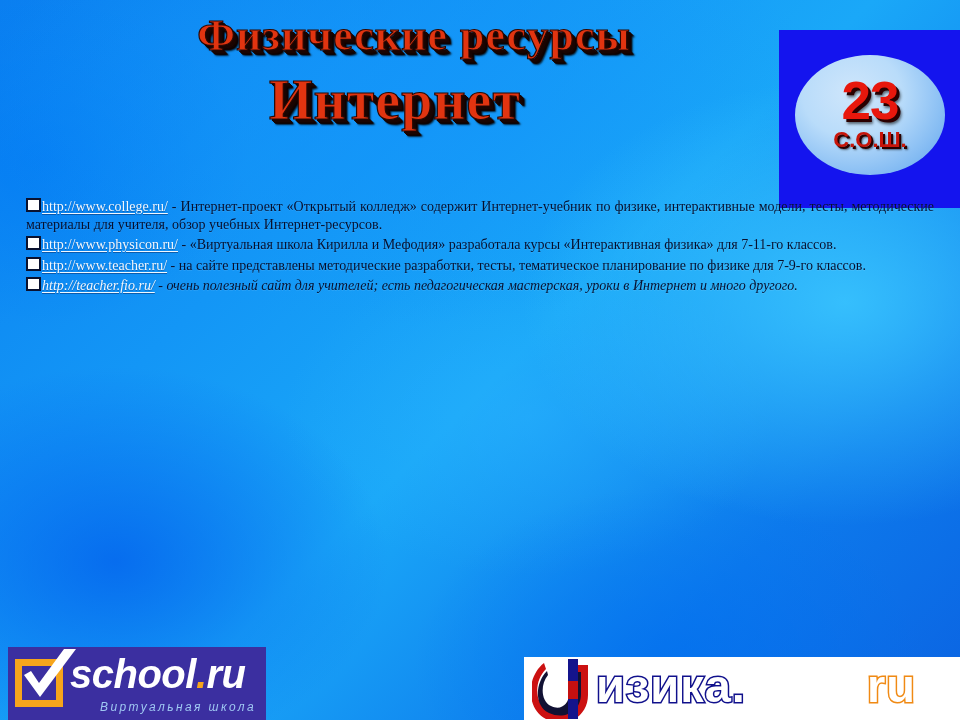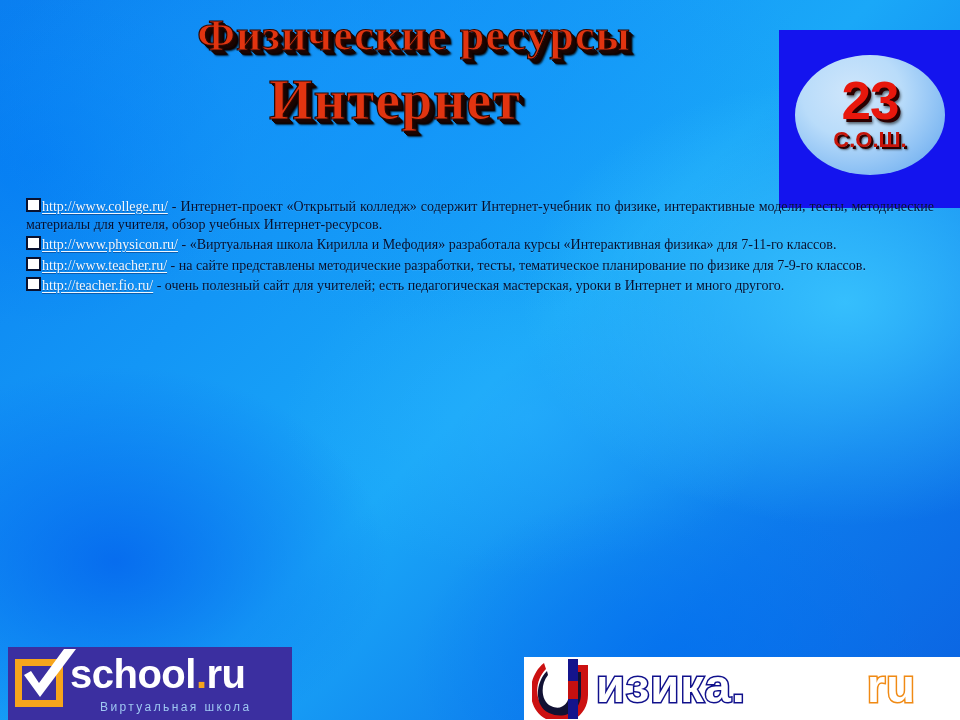--- a/index.html
+++ b/index.html
@@ -105,21 +105,21 @@
     position: relative;
     margin: 0 0 2px 0;
     padding: 0;
     color: #07102e;
     font-family: "Liberation Serif", serif;
     font-size: 14px;
     line-height: 1.30;
     text-align: justify;
     text-shadow: 0 1px 0 rgba(255,255,255,0.10);
   }
-  .bullet-item:last-child { margin-bottom: 12px; }
+  .bullet-item:last-child { margin-bottom: 12px; font-style: italic; }
   .bullet-glyph {
     display: inline-block;
     width: 15px;
     height: 14px;
     margin-right: 1px;
     vertical-align: -1px;
     border: 2.5px solid #0a1230;
     background: #ffffff;
     box-sizing: border-box;
   }
@@ -130,24 +130,25 @@
     text-shadow: 0 1px 1px rgba(0,0,40,0.35);
     cursor: pointer;
   }
   .bullet-text { color: #07102e; }
 
   
   #vschool-logo {
     position: absolute;
     left: 8px;
     top: 647px;
-    width: 284px;
+    width: 258px;
     height: 73px;
     background: #3b2fa0;
     overflow: hidden;
+    font-style: italic;
   }
   #vschool-check-box {
     position: absolute;
     left: 7px;
     top: 12px;
     width: 48px;
     height: 48px;
     border: 7px solid #f6a51c;
     box-sizing: border-box;
   }

